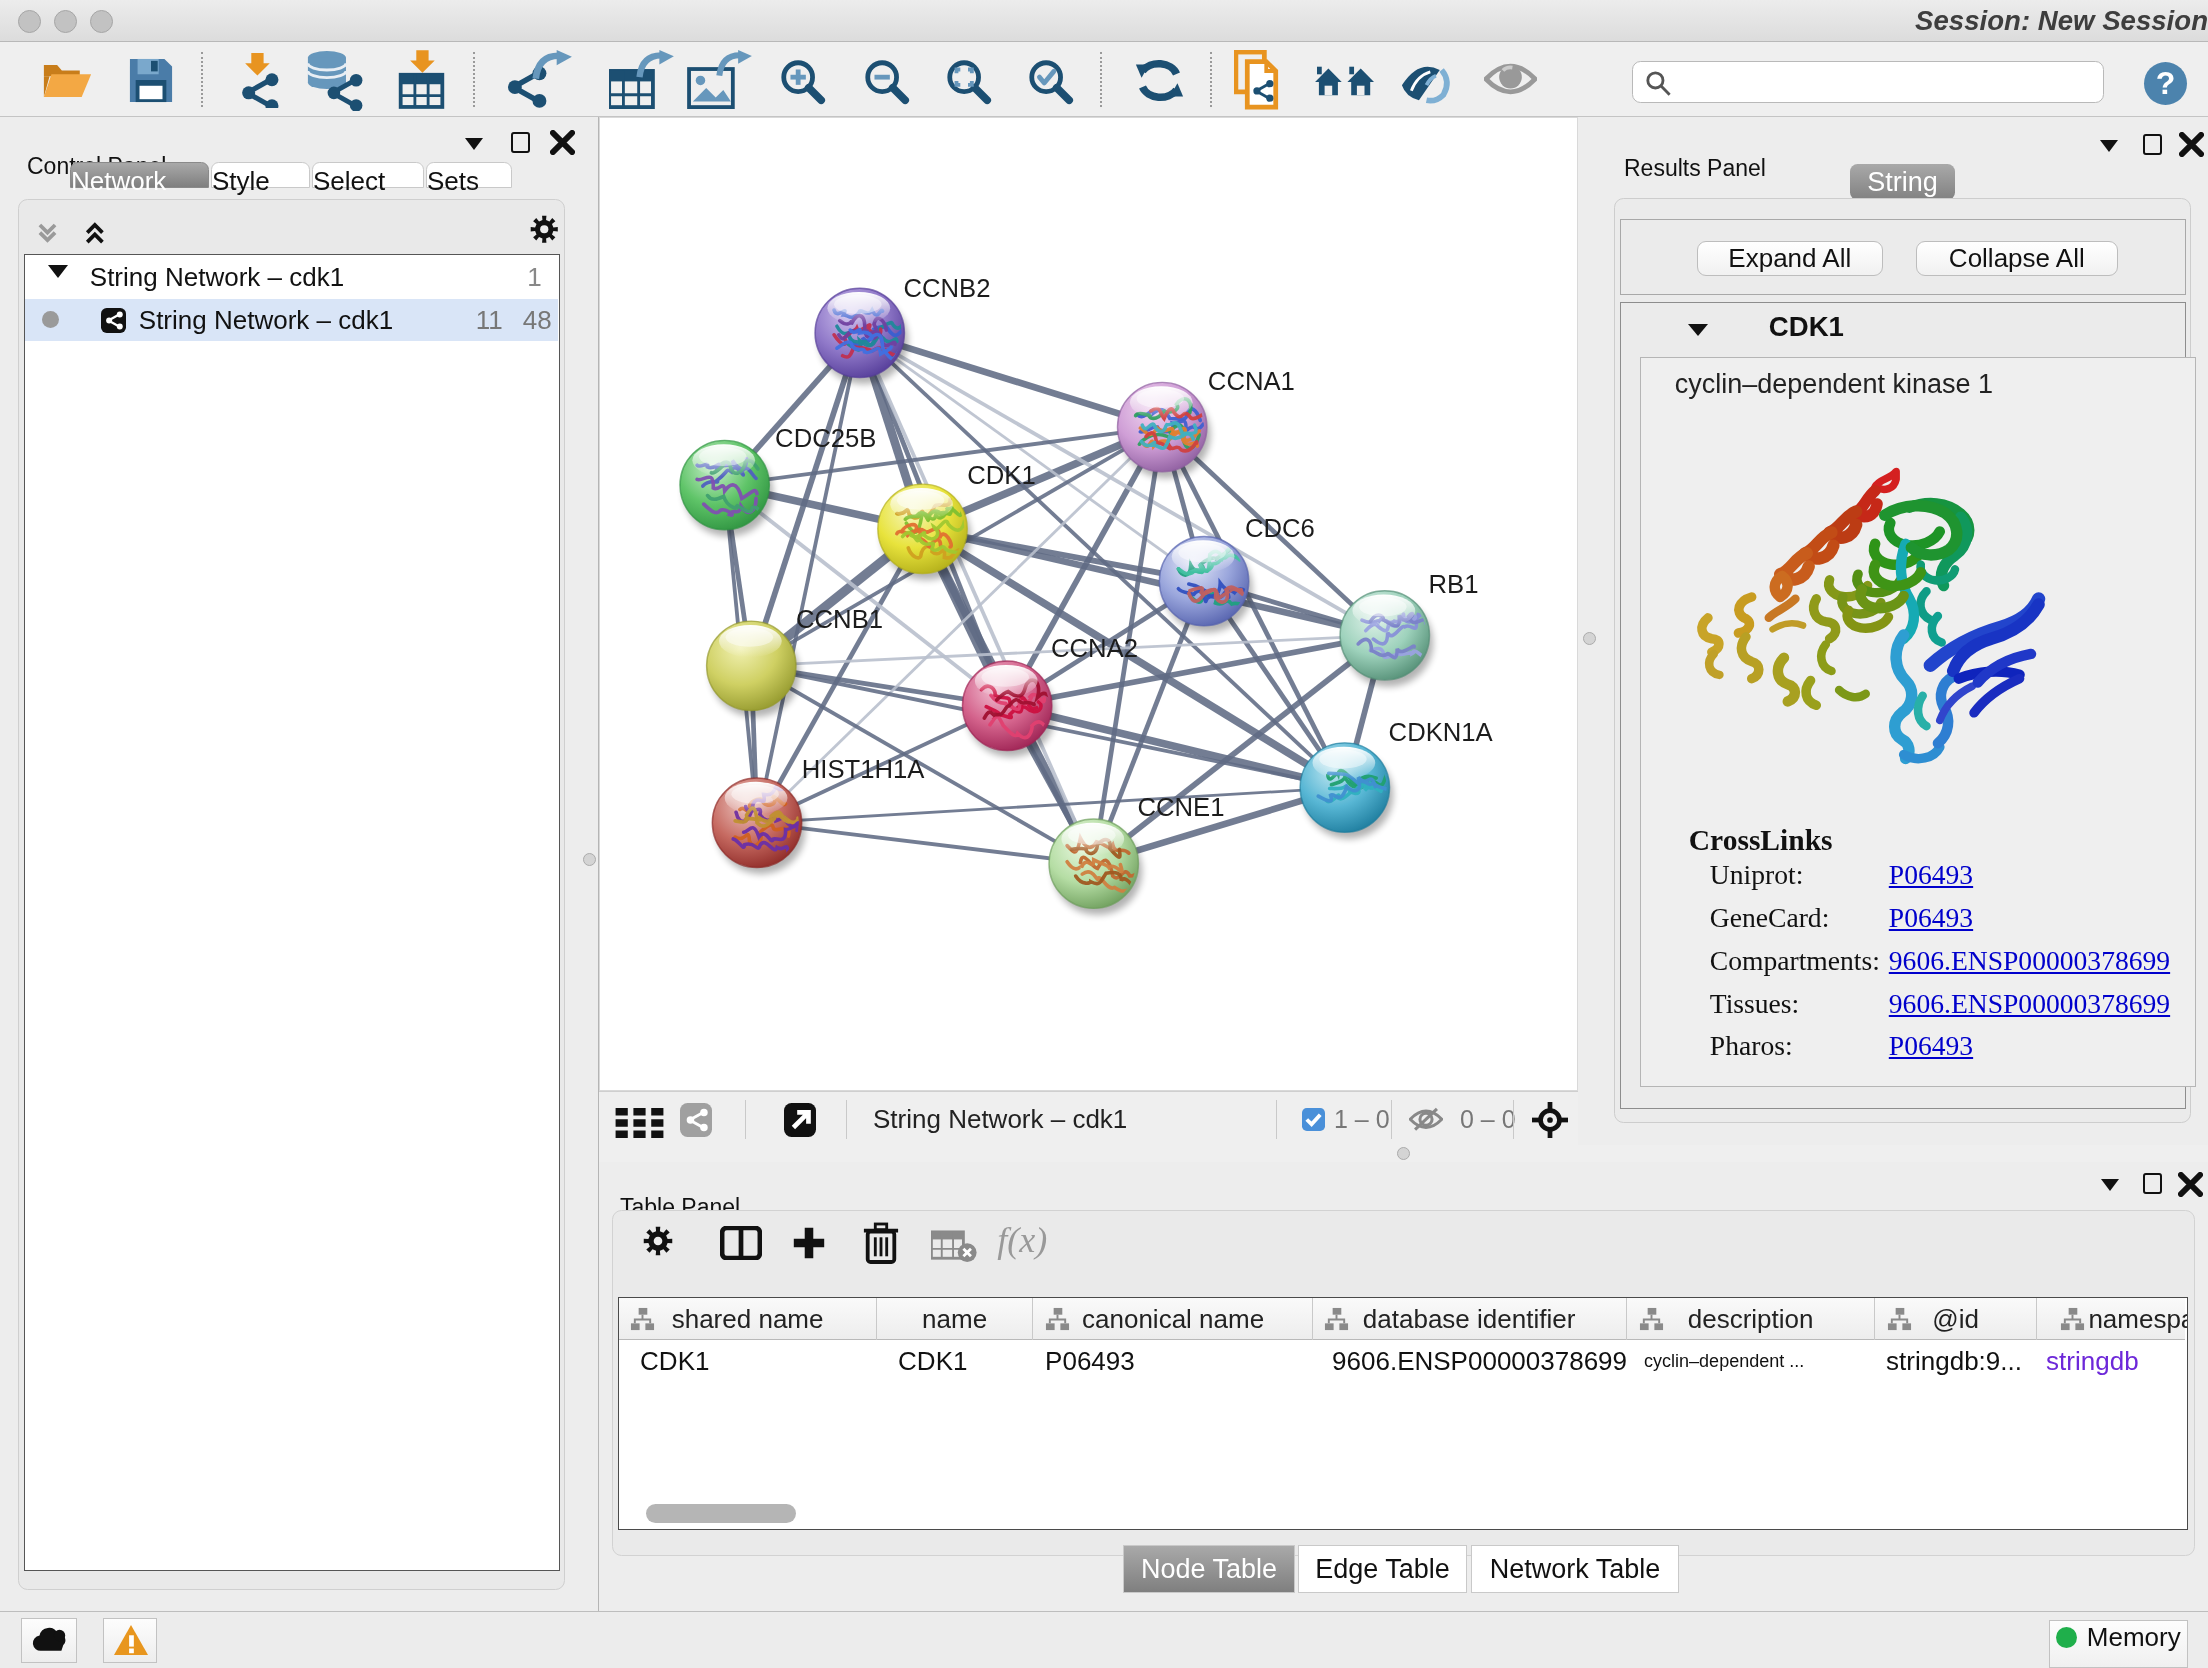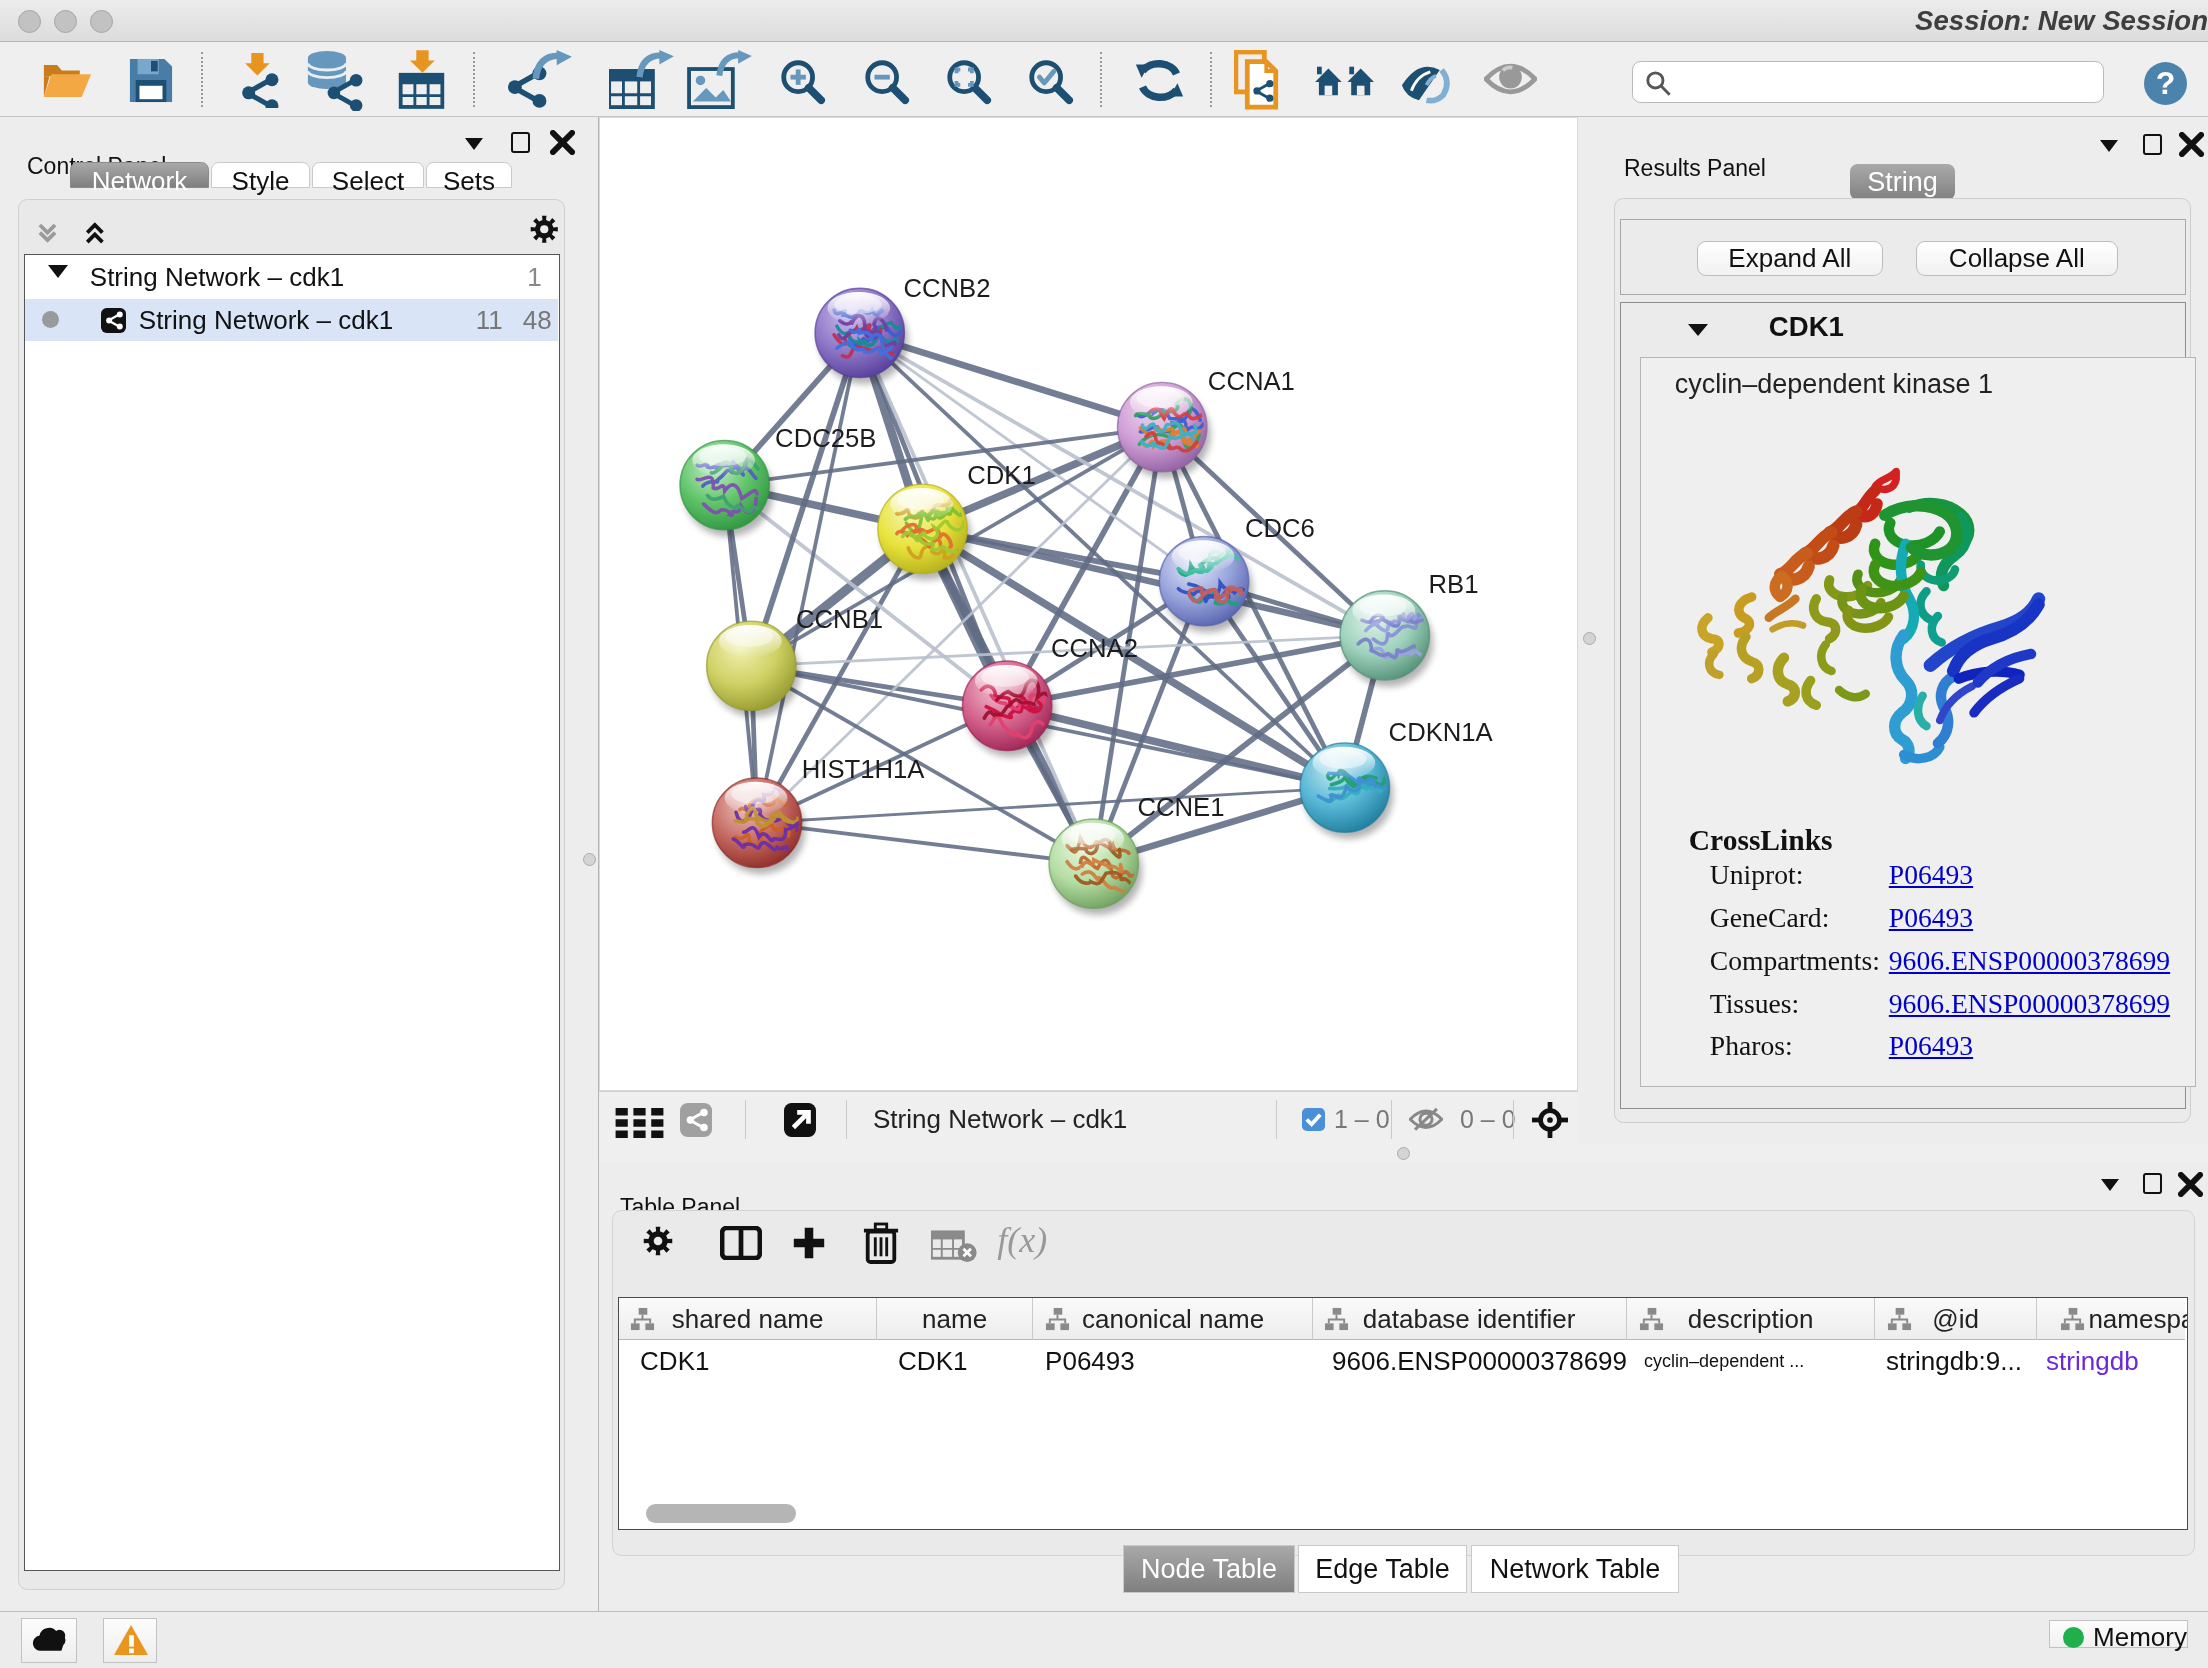--- a/index.html
+++ b/index.html
@@ -14,21 +14,21 @@
 .vsep { position:absolute; top:9.5px; height:55px; width:0;
   border-left:2.9px dotted #9a9a9a; }
 .vsep2 { position:absolute; top:7.6px; height:39px; width:0; border-left:1.9px solid #c9c9c9; }
 .searchbox { position:absolute; left:1632px; top:19px; width:472px; height:42px;
   background:#fff; border:1.9px solid #b9b9b9; border-radius:8.6px; }
 .helpbtn { position:absolute; left:2144px; top:20px; width:43px; height:43px; border-radius:50%;
   background:#4c83ad; color:#fff; font-size:32px; font-weight:bold; text-align:center; line-height:43px; }
 .cpanel { position:absolute; left:0; top:117px; width:599px; height:1494px; background:#ededed; border-right:1px solid #b5b5b5; }
 .paneltitle { position:absolute; font-size:23px; color:#111;margin-top:28px; }
 .tab { position:absolute; height:26px; background:#fff; border:1px solid #c9c9c9;
-  border-radius:7.6px 7.6px 0 0; text-align:center; line-height:36px; font-size:26px; color:#111; }
+  border-radius:7.6px 7.6px 0 0; text-align:left; line-height:36px; font-size:26px; color:#111; }
 .tabsel { background:linear-gradient(#a9a9a9,#7f7f7f); color:#fff; border-color:#8a8a8a; }
 .cpane { position:absolute; left:18px; top:82px; width:547px; height:1391px;
   background:#e9e9e9; border:1.9px solid #cfcfcf; border-radius:9.5px; }
 .netlist { position:absolute; left:4.8px; top:54px; width:536px; height:1317px;
   background:#fff; border:1.9px solid #555; }
 .selrow { position:absolute; left:0; top:44px; width:533px; height:42px; background:#d9e5f7; }
 .netview { position:absolute; left:599px; top:117px; width:979px; height:974px; background:#fff; box-shadow:inset 0 0 0 1px #d9d9d9; }
 .nstatus { position:absolute; left:599px; top:1091px; width:979px; height:54px;
   background:#efefef; border-top:1.9px solid #cfcfcf; }
 .rpanel { position:absolute; left:1578px; top:117px; width:631px; height:1032px; background:#ededed; }
@@ -56,23 +56,23 @@
   background:linear-gradient(#fafafa,#ededed); border-bottom:1.9px solid #b9b9b9; }
 .th { position:absolute; top:0; height:42px; line-height:42px; text-align:center;
   font-size:26px; color:#222; border-right:1px solid #c9c9c9; }
 .btab { position:absolute; top:383px; height:48px; background:#fff; border:1px solid #c9c9c9;
   font-size:27px; color:#111; text-align:center; line-height:46px; }
 .btabsel { background:linear-gradient(#a9a9a9,#7f7f7f); color:#fff; }
 .bbar { position:absolute; left:0; top:1611px; width:2208px; height:57px;
   background:#ececec; border-top:1px solid #bdbdbd; }
 .bbtn { position:absolute; top:5.7px; height:45px; background:linear-gradient(#fdfdfd,#ededed);
   border:1.9px solid #c2c2c2; }
-.membtn { position:absolute; right:20px; top:7.6px; width:139px; height:28px;
+.membtn { position:absolute; right:20px; top:7.6px; width:139px; height:48px;
   background:linear-gradient(#fdfdfd,#f0f0f0); border:1.9px solid #c2c2c2;
-  font-size:26px; text-align:right; line-height:32px; color:#111; }
+  font-size:26px; text-align:center; line-height:32px; color:#111; }
 .dot { position:absolute; width:13.3px; height:13.3px; border-radius:50%; background:#d4d4d4; border:1px solid #ababab; }
 </style></head><body>
 <div class="titlebar">
 <div class="tl" style="left:18px"></div>
     <div class="tl" style="left:54px"></div>
     <div class="tl" style="left:90px"></div>
 <div class="title">Session: New Session</div>
   </div>
 <div class="toolbar">
 <svg style="position:absolute;left:42px;top:15px" width="51" height="46" viewBox="0 0 54 48" xmlns="http://www.w3.org/2000/svg">

